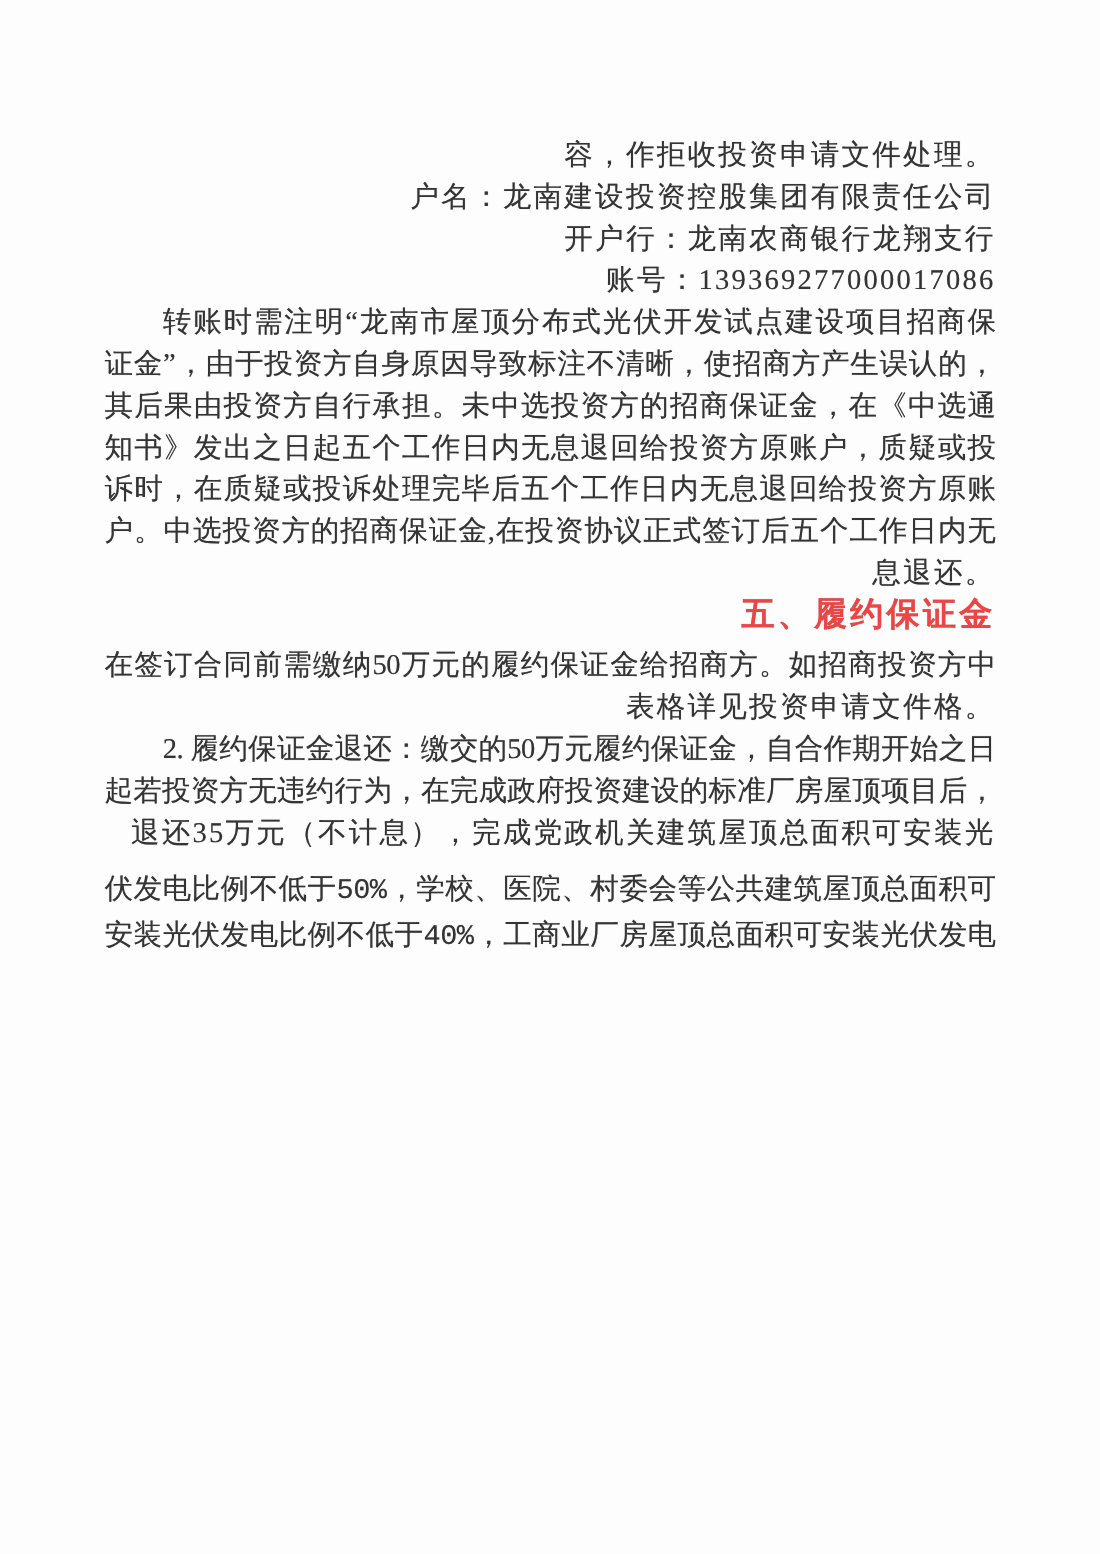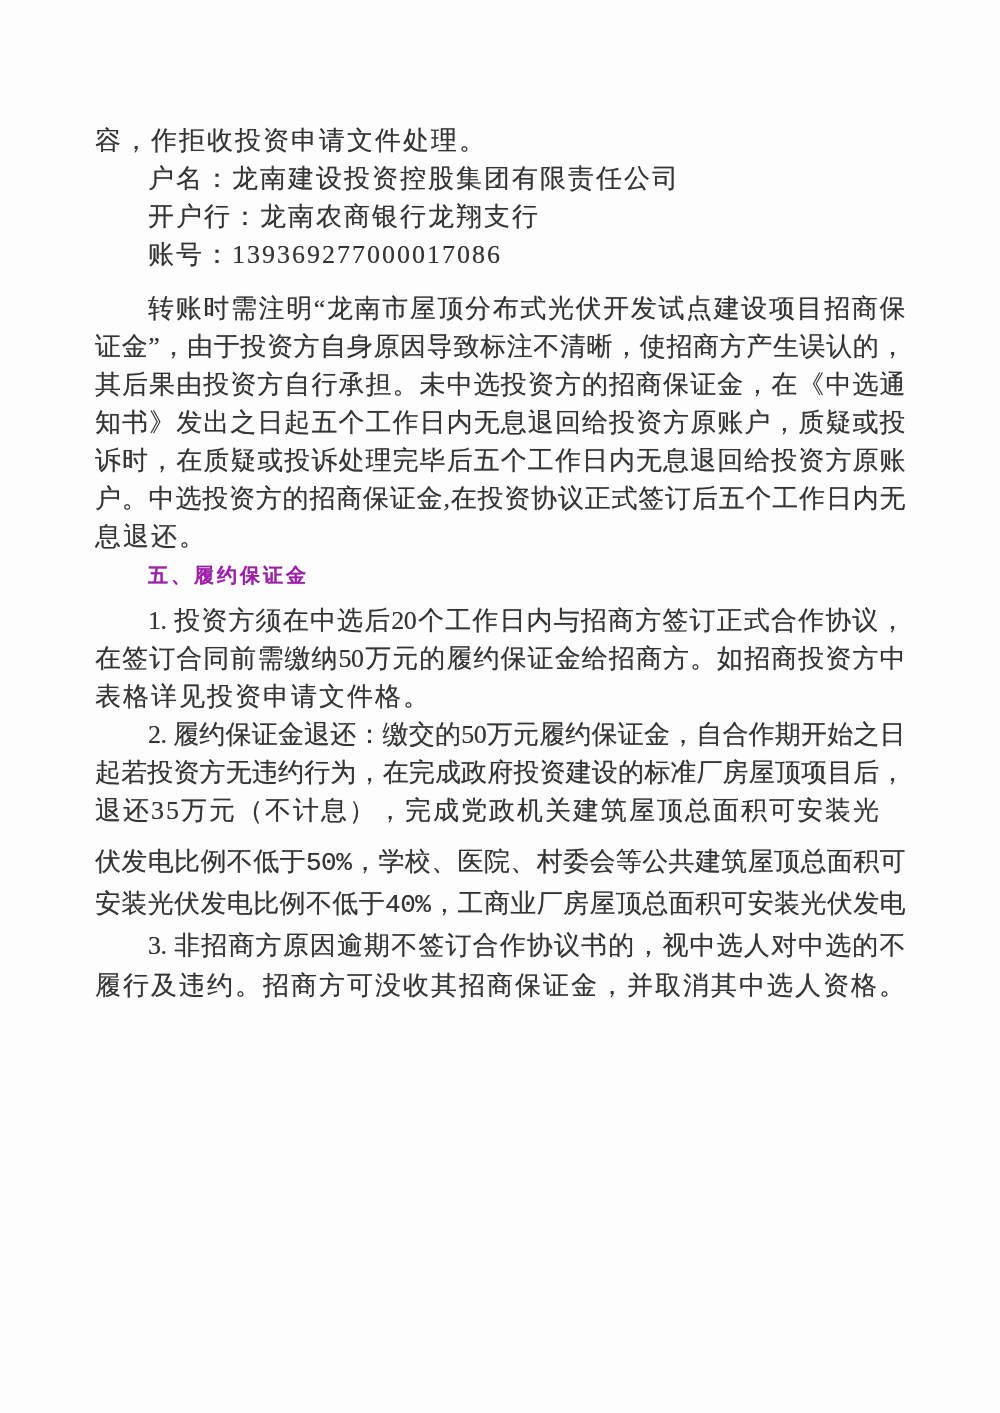--- a/index.html
+++ b/index.html
@@ -18,39 +18,40 @@
   .content {
     padding: 122px 95px 0 95px; 
     font-size: 26px;
     text-shadow: 0 0 0.7px rgba(60,60,60,0.55); 
   }
   .line {
     height: 38px;
     line-height: 38px;
     white-space: nowrap;
     letter-spacing: 2px;
+    text-align: right;
   }
   
   .full {
     white-space: normal;
     letter-spacing: -0.5px;
     text-align: justify;
     text-align-last: justify;
     text-justify: inter-character;
     overflow: hidden;
   }
   .ind { padding-left: 53px; } 
   .heading {
     font-family: "Liberation Sans", "DejaVu Sans", sans-serif;
     font-weight: bold;
-    font-size: 20px;
-    color: #a21caf;
+    font-size: 30px;
+    color: #ef4444;
     letter-spacing: 3px;
   }
-  .blk-transfer { margin-top: 16px; }
+  .blk-transfer { margin-top: 0; }
   .blk-notice   { margin-top: 6px; }
   .blk-clause1  { margin-top: 8px; }
   .blk-clause2  { }
   .blk-clause2b { margin-top: 12px; font-family: Liberation Mono, monospace; }
   .blk-clause2b .line { height: 42px; line-height: 42px; }
   .blk-clause3 .line  { height: 40px; line-height: 40px; }
 </style>
 </head>
 <body>
 
@@ -72,35 +73,30 @@
       <div class="line full">知书》发出之日起五个工作日内无息退回给投资方原账户，质疑或投</div>
       <div class="line full">诉时，在质疑或投诉处理完毕后五个工作日内无息退回给投资方原账</div>
       <div class="line full">户。中选投资方的招商保证金,在投资协议正式签订后五个工作日内无</div>
       <div class="line">息退还。</div>
     </div>
 
 
     <div class="line heading ind">五、履约保证金</div>
 
     <div class="blk-clause1">
-      <div class="line full ind">1. 投资方须在中选后20个工作日内与招商方签订正式合作协议，</div>
       <div class="line full">在签订合同前需缴纳50万元的履约保证金给招商方。如招商投资方中</div>
       <div class="line">表格详见投资申请文件格。</div>
     </div>
 
     <div class="blk-clause2">
       <div class="line full ind">2. 履约保证金退还：缴交的50万元履约保证金，自合作期开始之日</div>
       <div class="line full">起若投资方无违约行为，在完成政府投资建设的标准厂房屋顶项目后，</div>
       <div class="line">退还35万元（不计息），完成党政机关建筑屋顶总面积可安装光</div>
     </div>
 
     <div class="blk-clause2b">
       <div class="line full">伏发电比例不低于50%，学校、医院、村委会等公共建筑屋顶总面积可</div>
       <div class="line full">安装光伏发电比例不低于40%，工商业厂房屋顶总面积可安装光伏发电</div>
     </div>
 
-    <div class="blk-clause3">
-      <div class="line full ind">3. 非招商方原因逾期不签订合作协议书的，视中选人对中选的不</div>
-      <div class="line">履行及违约。招商方可没收其招商保证金，并取消其中选人资格。</div>
-    </div>
 
   </div>
 </div>
 
 </body></html>

